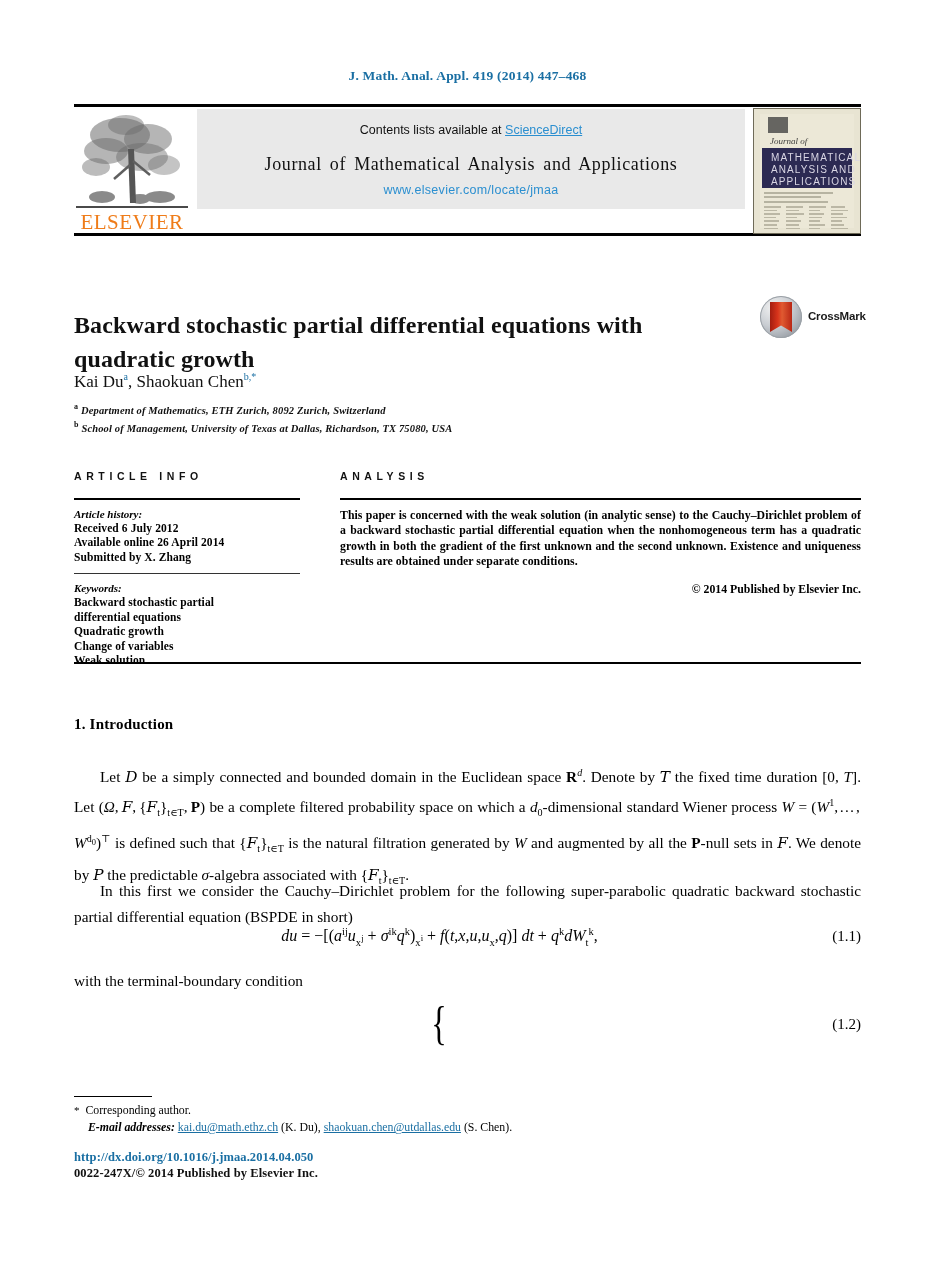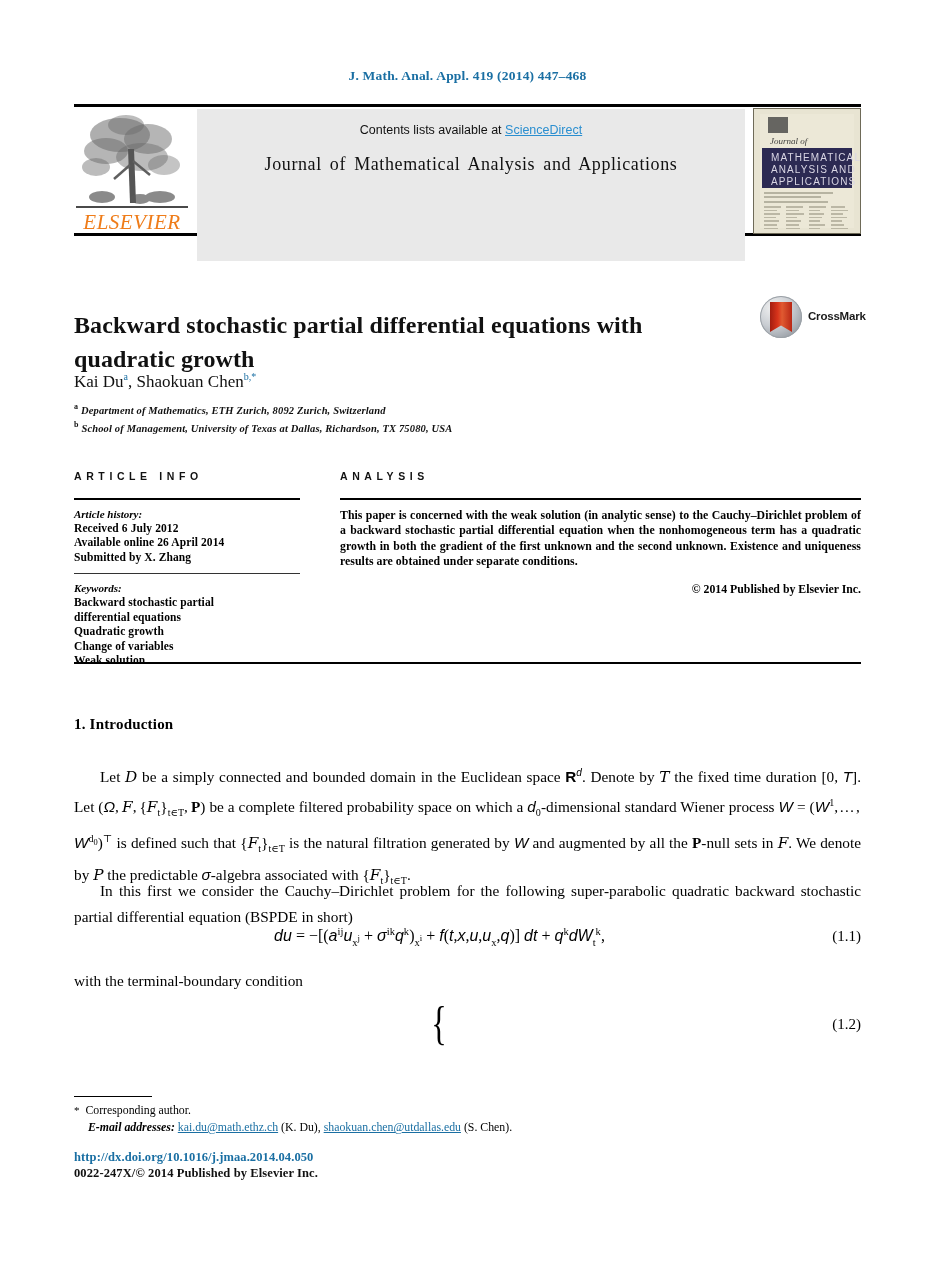--- a/index.html
+++ b/index.html
@@ -59,21 +59,20 @@
     background: #000;
   }
 
   
   .elsevier-logo {
     position: absolute;
     left: 2px;
     top: 5px;
     width: 112px;
     height: 124px;
-    font-style: italic;
   }
   .tree-svg { display:block; }
   .elsevier-word {
     position: absolute;
     left: 0;
     bottom: 0px;
     width: 112px;
     text-align: center;
     font-family: "Liberation Serif", serif;
     font-size: 21px;
@@ -81,21 +80,21 @@
     color: #ef7c19;
     line-height: 1;
   }
 
   
   .masthead-center {
     position: absolute;
     left: 123px;
     top: 5px;
     width: 548px;
-    height: 152px;
+    height: 100px;
     background: #e9e9e9;
   }
   .contents-line {
     position: absolute;
     top: 14px;
     left: 0;
     width: 548px;
     text-align: center;
     font-family: "Liberation Sans", sans-serif;
     font-size: 12.5px;
@@ -386,21 +385,21 @@
     text-align: center;
   }
   .eq-num {
     width: 56px;
     text-align: right;
     font-size: 15px;
   }
   .eq1 { top: 926px; }
   .eq2 { top: 1004px; }
 
-  i.math { font-style: italic; font-family: Liberation Sans, sans-serif; }
+  i.math { font-style: italic; font-family: Liberation Serif, serif; }
   .cal { font-family: "DejaVu Serif", serif; font-style: italic; }
   .bb { font-weight: bold; font-style: normal; }
   sub.m, sup.m { font-size: 0.66em; }
 
   
   .system {
     display: inline-flex;
     align-items: center;
     gap: 6px;
   }
@@ -492,20 +491,21 @@
         <rect x="0" y="97" width="112" height="2" fill="#4a4a4a"></rect>
       </svg>
       <div class="elsevier-word">ELSEVIER</div>
     </div>
 
     <div class="masthead-center">
       <div class="contents-line">
         <span>Contents lists available at </span><a class="sd-link" href="#">ScienceDirect</a>
       </div>
       <div class="journal-title">Journal of Mathematical Analysis and Applications</div>
+      <div class="journal-url">www.elsevier.com/locate/jmaa</div>
     </div>
 
     <div class="cover">
       <div class="cover-inner">
         <div class="cover-elsevier-mark"></div>
         <div class="cover-script">Journal of</div>
         <div class="cover-band">
           <div class="cover-band-line l1">MATHEMATICAL</div>
           <div class="cover-band-line l2">ANALYSIS AND</div>
           <div class="cover-band-line l3">APPLICATIONS</div>

